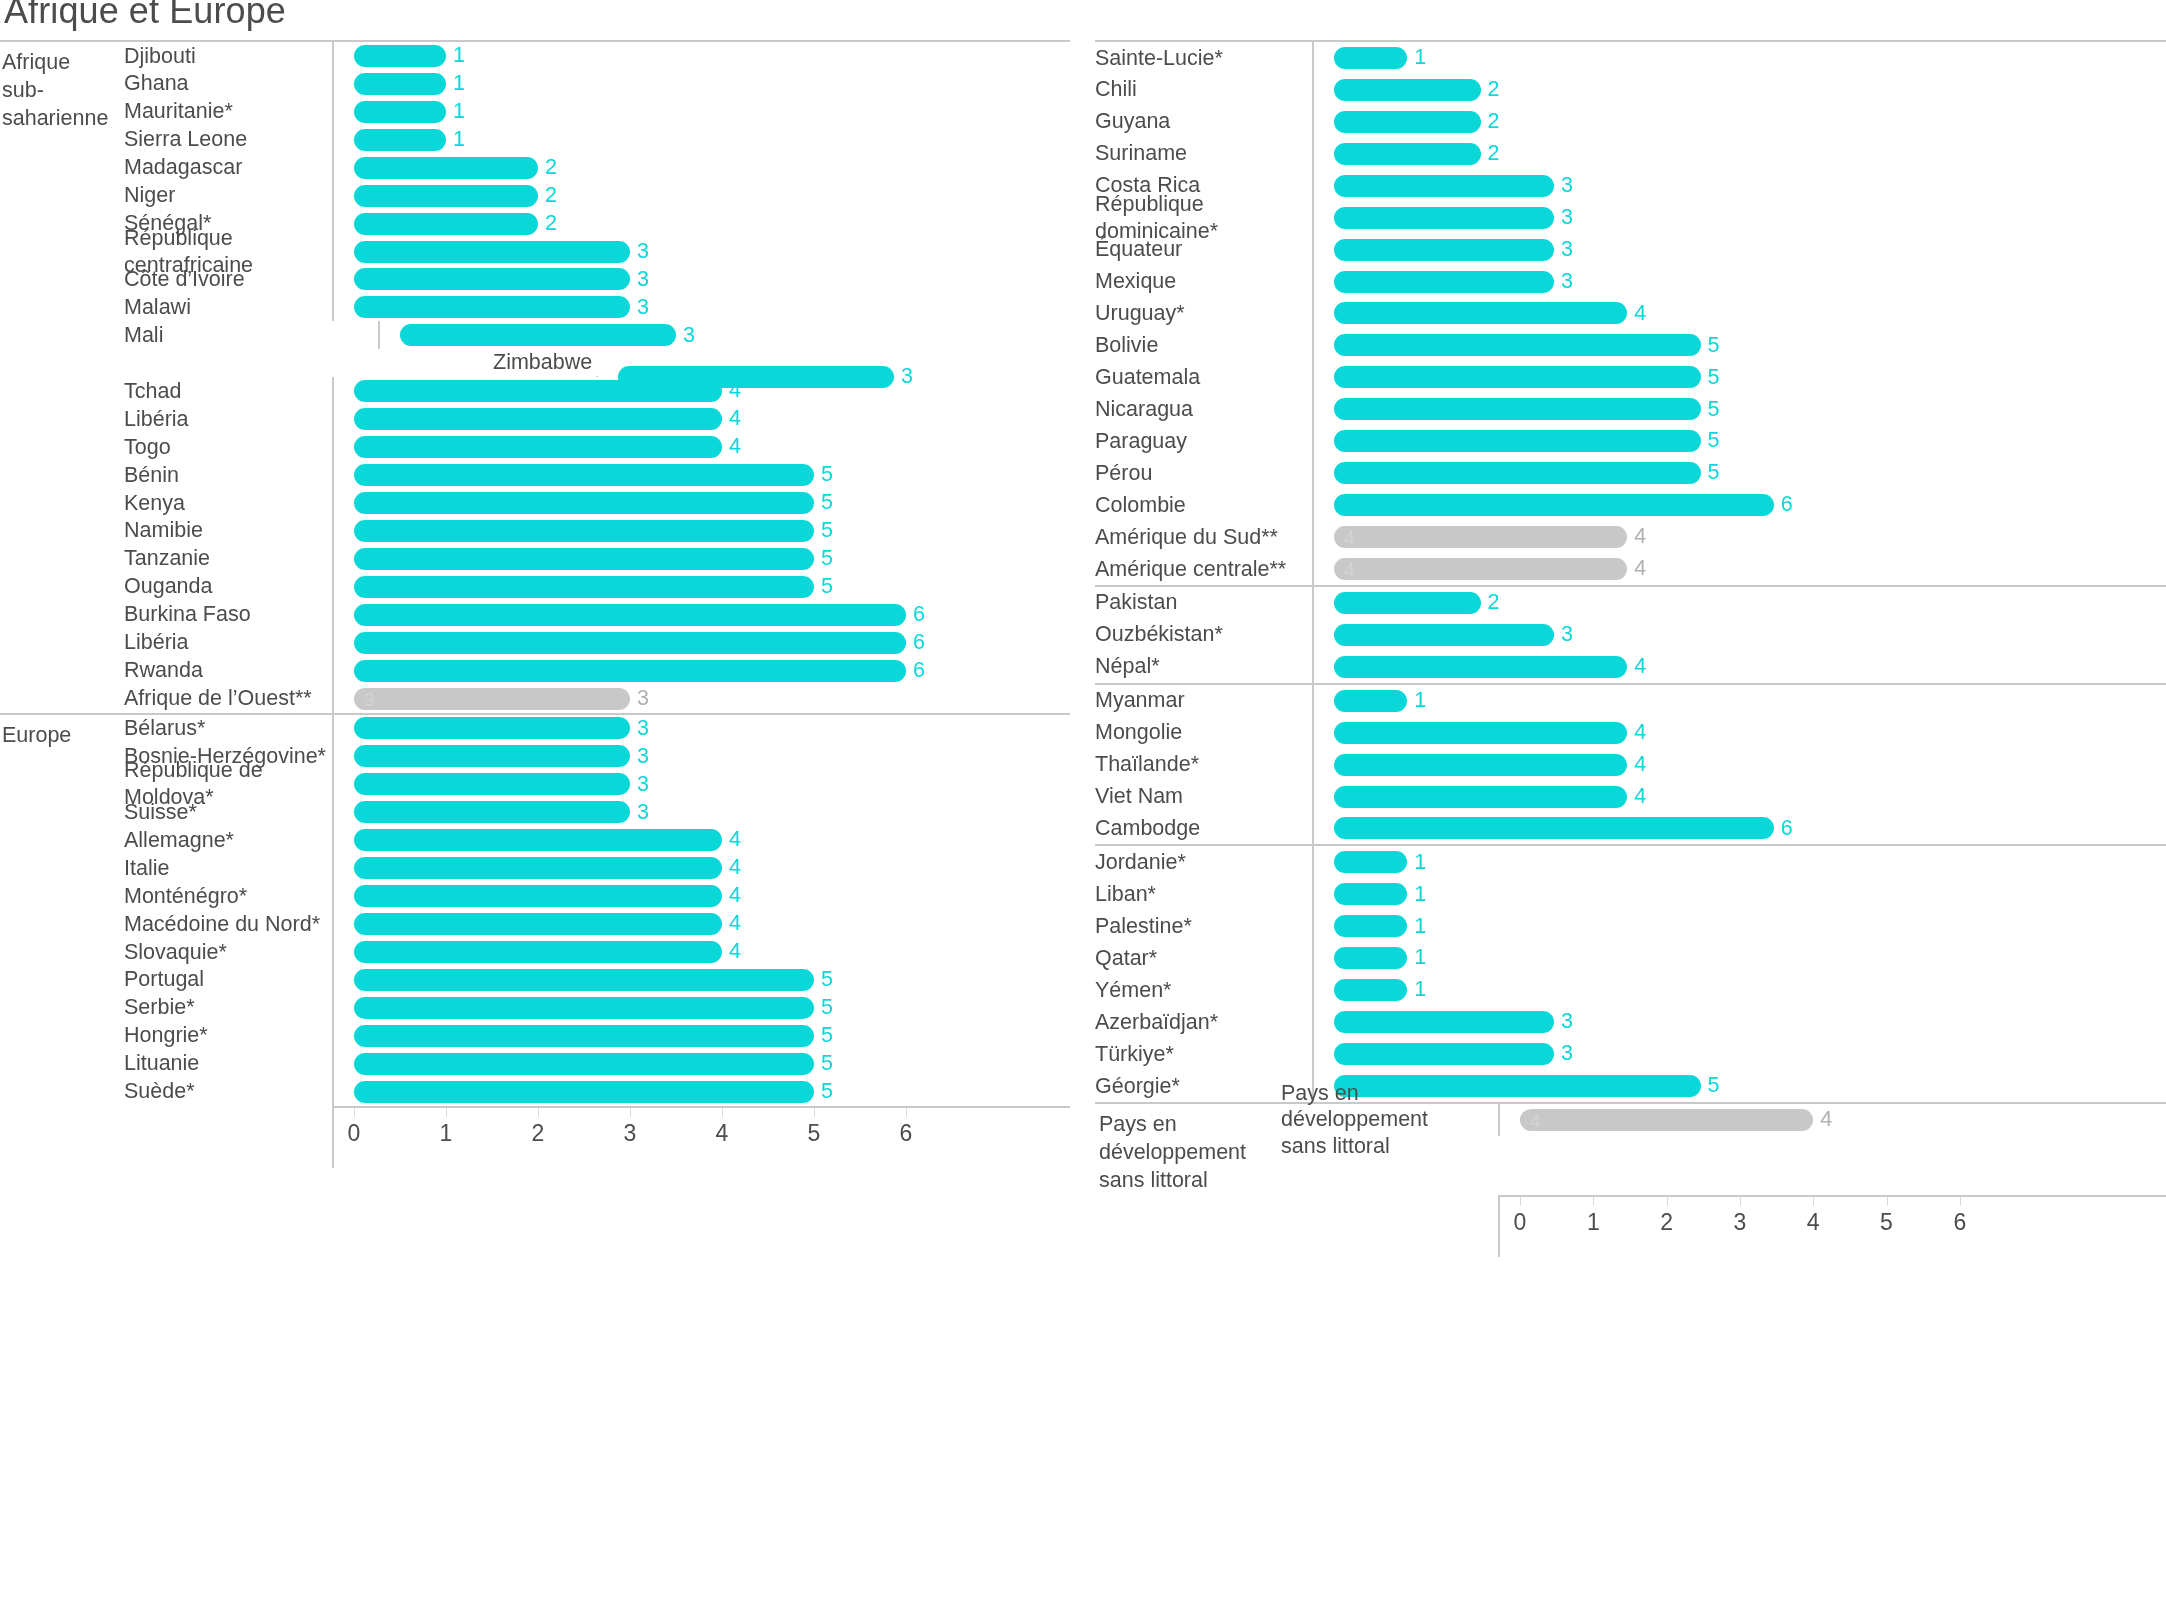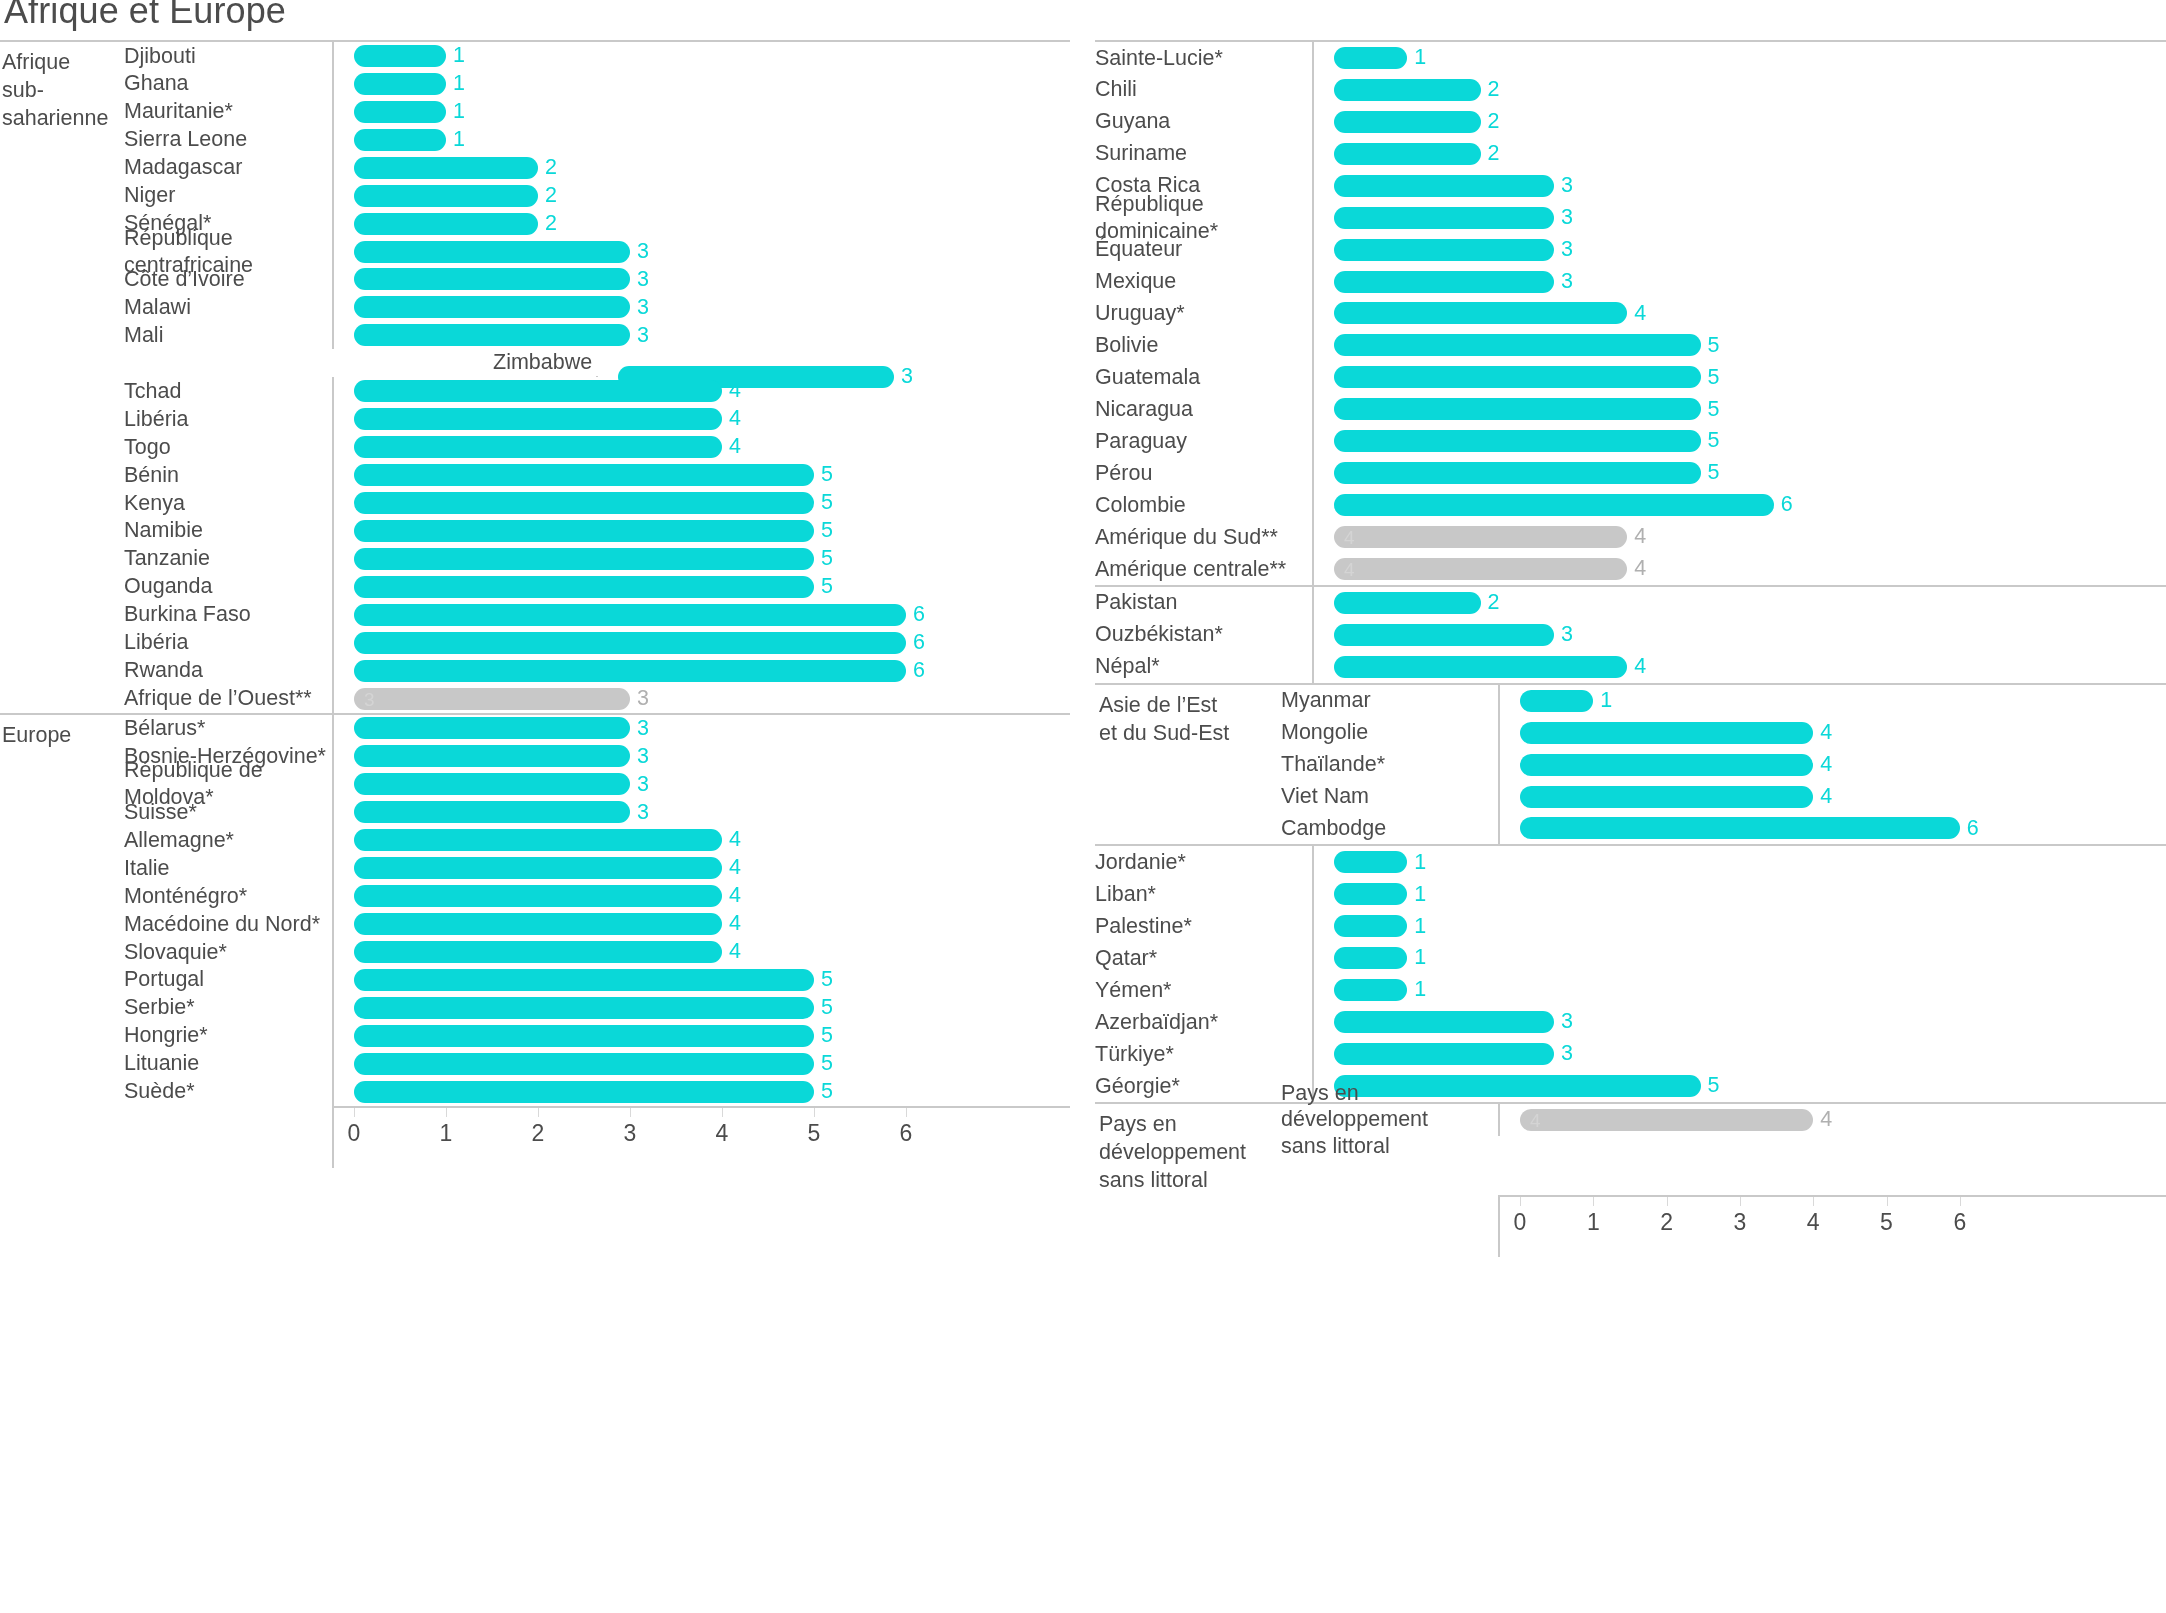--- a/index.html
+++ b/index.html
@@ -238,21 +238,21 @@
             </div>
             <div class="row" style="height: 27.95px;">
               <div class="row-label">Malawi</div>
               <div class="plot">
                 <div class="barwrap" style="left: 20px;">
                   <div class="bar" style="width: 276px;"></div>
                   <span class="bar-val">3</span>
                 </div>
               </div>
             </div>
-            <div class="row" style="height: 27.95px;">
+            <div class="row" style="height: 27.95px; gap: 46px;">
               <div class="row-label">Mali</div>
               <div class="plot">
                 <div class="barwrap" style="left: 20px;">
                   <div class="bar" style="width: 276px;"></div>
                   <span class="bar-val">3</span>
                 </div>
               </div>
             </div>
             <div class="row" style="height: 27.95px; flex-direction: column;">
               <div class="row-label">Zimbabwe</div>
@@ -716,22 +716,20 @@
               <div class="plot">
                 <div class="barwrap" style="left: 20px;">
                   <div class="bar" style="width: 293.2px;"></div>
                   <span class="bar-val">4</span>
                 </div>
               </div>
             </div>
           </div>
         </div>
         <div class="group">
-          <div class="group-label">Asie de l’Est
-et du Sud-Est</div>
           <div class="rows">
             <div class="row" style="height: 31.95px;">
               <div class="row-label">Myanmar</div>
               <div class="plot">
                 <div class="barwrap" style="left: 20px;">
                   <div class="bar" style="width: 73.3px;"></div>
                   <span class="bar-val">1</span>
                 </div>
               </div>
             </div>

